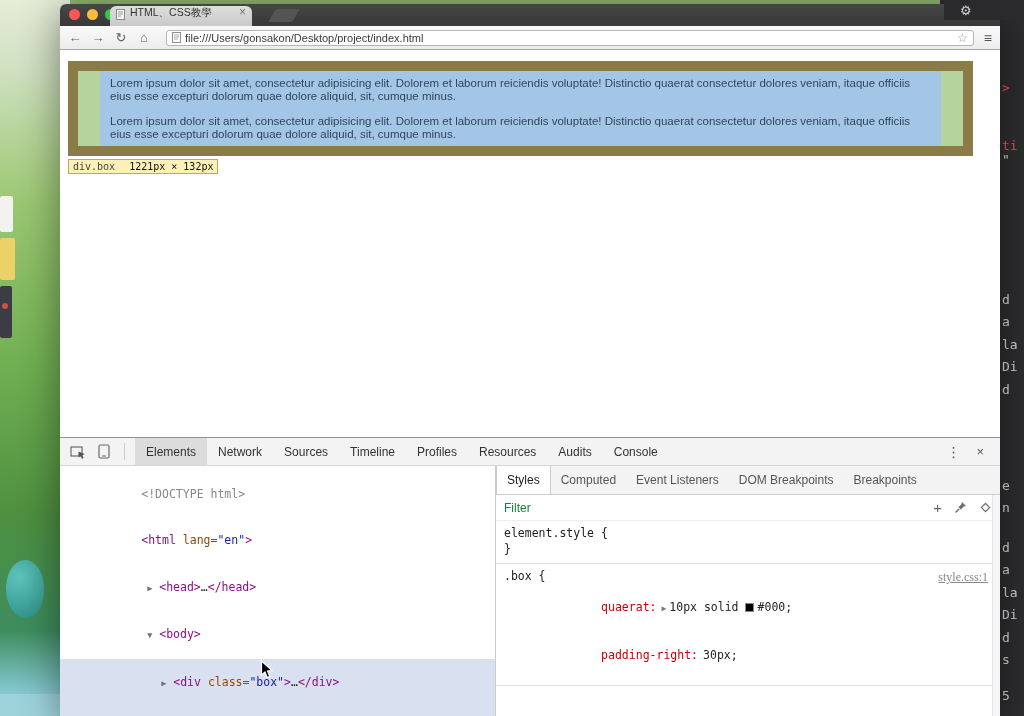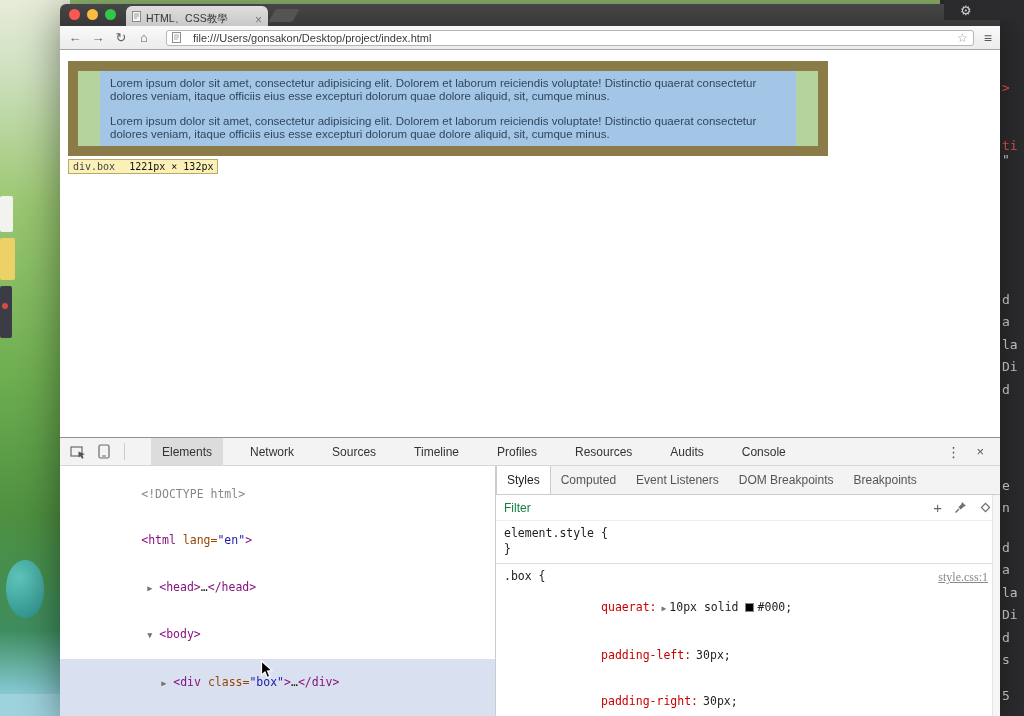--- a/index.html
+++ b/index.html
@@ -26,56 +26,56 @@
   .menucorner { position:absolute; left:944px; top:0; width:80px; height:20px; background:#2a2a2c;
     z-index:30; display:flex; align-items:center; }
   .gear { color:#d0d0d0; font-size:13px; margin-left:16px; }
   
   .browser { position:absolute; left:60px; top:4px; width:940px; height:712px; z-index:10;
     border-radius:6px 6px 0 0; box-shadow:0 8px 40px rgba(0,0,0,.45); background:#fff; }
   .tabbar { position:relative; height:22px; background:linear-gradient(#464646,#383838); border-radius:6px 6px 0 0; }
   .lights { position:absolute; left:9px; top:5px; display:flex; gap:7px; }
   .light { width:11px; height:11px; border-radius:50%; }
   .l-red { background:#fc5753; } .l-yellow { background:#fdbc40; } .l-green { background:#33c748; }
-  .tab { position:absolute; left:66px; top:2px; width:142px; height:20px;
+  .tab { position:absolute; left:50px; top:2px; width:142px; height:20px;
     background:linear-gradient(#dedede,#c9c9c9); border-radius:6px 6px 0 0;
-    display:flex; align-items:flex-end; padding:0 6px; }
+    display:flex; align-items:flex-start; padding:0 6px; }
   .tab-title { font-size:10.5px; color:#333; margin-left:5px; flex:1; white-space:nowrap; overflow:hidden; }
   .tab-close { font-size:12px; color:#777; line-height:1; }
   .newtab { position:absolute; left:212px; top:5px; width:24px; height:13px; background:#545454;
     transform:skewX(-30deg); border-radius:2px; }
   .toolbar { height:24px; background:linear-gradient(#f9f9f9,#ececec); border-bottom:1px solid #a5a5a5;
     display:flex; align-items:center; padding:0 8px; position:relative; }
   .navbtn { color:#5f6368; font-size:13px; margin-right:9px; width:14px; text-align:center; }
   .urlbar { flex:1; height:16px; background:#fff; border:1px solid #b5b5b5; border-radius:3px;
     display:flex; align-items:center; padding:0 5px; margin:0 6px; }
-  .url { font-size:11px; color:#3a3a3a; margin-left:12px; flex:1; white-space:nowrap; overflow:hidden; }
+  .url { font-size:11px; color:#3a3a3a; margin-left:4px; flex:1; white-space:nowrap; overflow:hidden; }
   .star { color:#999; font-size:12px; }
   .menubtn { color:#555; font-size:14px; margin-left:4px; }
   
   .content { position:relative; height:387px; background:#fff; overflow:hidden; }
-  .pagebox { position:absolute; left:8px; top:11px; width:760px; height:95px;
+  .pagebox { position:absolute; left:8px; top:11px; width:905px; height:95px;
     border:10px solid #8b7b46; display:flex; }
   .pad { width:22px; background:#b5d39c; }
   .inner { flex:1; background:#a3c6e7; padding:6px 8px 0 10px; }
   .inner p { margin:0 0 12px 0; font-size:11.5px; line-height:13px; color:#31465c; }
   .tooltip { position:absolute; left:8px; top:109px; background:#fbf0b8; border:1px solid #b8a968;
     padding:1px 4px; font-family:"DejaVu Sans Mono", monospace; font-size:10px;
     display:flex; gap:14px; align-items:center; }
   .tt-sel { color:#444; }
   .tt-size { color:#111; }
   
   .devtools { position:absolute; left:0; top:433px; width:940px; height:279px; background:#fff;
     border-top:1px solid #919191; }
   .dt-toolbar { height:28px; background:#f3f3f3; border-bottom:1px solid #d6d6d6;
     display:flex; align-items:stretch; padding:0 8px; }
   .dt-icon { width:20px; display:flex; align-items:center; justify-content:center; margin-right:6px; }
   .dt-sep { width:1px; background:#ccc; margin:5px 10px 5px 4px; }
   .dt-tabs { display:flex; align-items:stretch; }
-  .dt-tab { font-size:12px; color:#333; padding:1px 11px; display:flex; align-items:center;margin-left:16px; }
+  .dt-tab { font-size:12px; color:#333; padding:1px 11px; display:flex; align-items:center; }
   .dt-tab.selected { background:#dcdcdc; }
   .dt-more { margin-left:auto; color:#555; font-size:14px; padding:0 10px; display:flex; align-items:center; }
   .dt-close { color:#555; font-size:13px; padding:0 6px; margin-right:2px; display:flex; align-items:center; }
   .dt-body { display:flex; height:250px; }
   
   .dom { width:436px; border-right:1px solid #ccc; padding-top:5px;
     font-family:"DejaVu Sans Mono", monospace; font-size:11.5px; line-height:15.5px; color:#222; overflow:hidden; }
   .dom .row { white-space:pre; position:relative; }
   .row.selected { background:#d9e1f0; }
   .c-gray { color:#888; } .c-tag { color:#881280; } .c-attr { color:#994500; }
@@ -282,23 +282,20 @@
           <div class="line"><span class="sel">}</span></div>
         </div>
 
         <div class="rule">
           <span class="src">style.css:1</span>
           <div class="line"><span class="sel">.box {</span></div>
           <div class="line prop">
             <span class="pname">quaerat:</span><span class="tri2">▶</span><span class="pval">10px solid</span><span class="swatch"></span><span class="pval">#000;</span>
           </div>
           <div class="line prop">
-            <span class="pname">padding-left:</span><span class="pval">30px;</span>
-          </div>
-          <div class="line prop">
             <span class="pname">padding-right:</span><span class="pval">30px;</span>
           </div>
 
         </div>
 
         <div class="st-scroll"></div>
       </div>
     </div>
   </div>
 </div>

